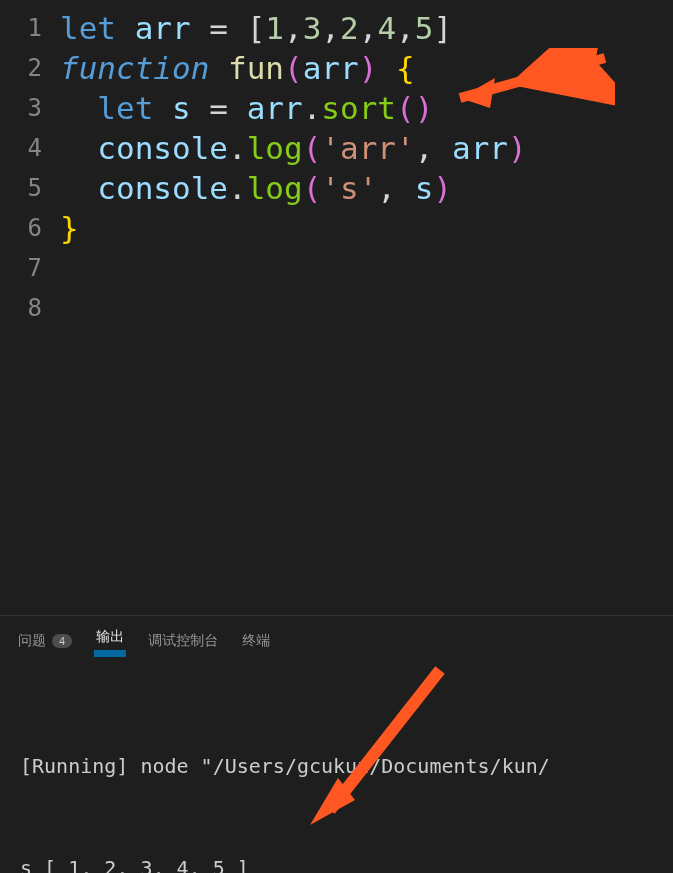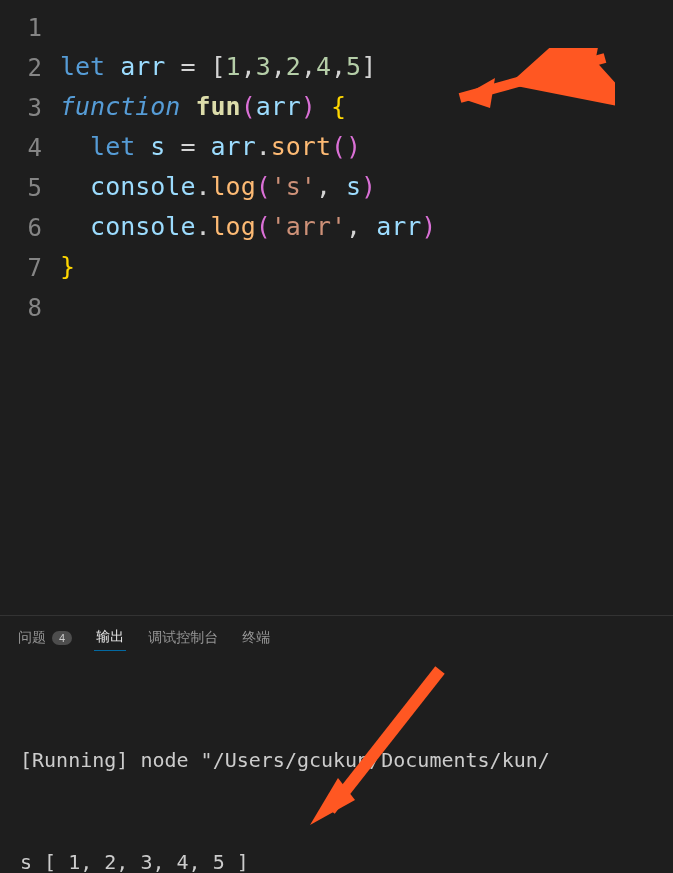--- a/index.html
+++ b/index.html
@@ -30,38 +30,37 @@
       line-height: 40px;
       user-select: none;
       padding-right: 18px;
     }
     .gutter .line-num {
       display: block;
     }
     .code {
       flex: 1;
       padding-top: 8px;
-      font-size: 25px;
+      font-size: 31px;
       line-height: 40px;
-      margin-top: 39px;
     }
     .code-line {
       white-space: pre;
     }
     .kw { color: #569cd6; }
     .kw-func { color: #569cd6; font-style: italic; }
     .var { color: #9cdcfe; }
-    .func { color: #dcdcaa; font-weight: bold; }
+    .func { color: #dcdcaa; }
     .num { color: #b5cea8; }
     .str { color: #ce9178; }
     .punct { color: #d4d4d4; }
     .paren { color: #da70d6; }
     .brace { color: #ffd700; }
     .bracket { color: #d4d4d4; }
-    .method { color: #fdba74; }
+    .method { color: #84cc16; }
     .highlight-box {
       border: 1px solid #666;
       padding: 0 1px;
       display: inline-block;
       line-height: 1.2;
     }
     
     .panel-area {
       border-top: 1px solid #333;
       background: #1e1e1e;
@@ -78,21 +77,21 @@
     .tab {
       color: #969696;
       cursor: pointer;
       padding: 4px 2px;
       display: flex;
       align-items: center;
       gap: 6px;
     }
     .tab.active {
       color: #e7e7e7;
-      border-bottom: 1px solid #0369a1;
+      border-bottom: 7px solid #0369a1;
     }
     .tab-badge {
       background: #4d4d4d;
       color: #ccc;
       border-radius: 10px;
       padding: 1px 7px;
       font-size: 11px;
     }
     .output {
       padding: 16px 20px;
@@ -130,22 +129,22 @@
     <span class="line-num">4</span>
     <span class="line-num">5</span>
     <span class="line-num">6</span>
     <span class="line-num">7</span>
     <span class="line-num">8</span>
   </div>
   <div class="code">
     <div class="code-line"><span class="kw">let</span> <span class="var">arr</span><span class="punct"> = </span><span class="bracket">[</span><span class="num">1</span><span class="punct">,</span><span class="num">3</span><span class="punct">,</span><span class="num">2</span><span class="punct">,</span><span class="num">4</span><span class="punct">,</span><span class="num">5</span><span class="bracket">]</span></div>
     <div class="code-line"><span class="kw-func">function</span> <span class="func">fun</span><span class="paren">(</span><span class="var">arr</span><span class="paren">)</span> <span class="brace">{</span></div>
     <div class="code-line">  <span class="kw">let</span> <span class="var">s</span><span class="punct"> = </span><span class="var">arr</span><span class="punct">.</span><span class="method">sort</span><span class="paren">(</span><span class="paren">)</span></div>
+    <div class="code-line">  <span class="var">console</span><span class="punct">.</span><span class="method">log</span><span class="paren">(</span><span class="str">'arr'</span><span class="punct">, </span><span class="var">arr</span><span class="paren">)</span></div>
     <div class="code-line">  <span class="var">console</span><span class="punct">.</span><span class="method">log</span><span class="paren">(</span><span class="str">'s'</span><span class="punct">, </span><span class="var">s</span><span class="paren">)</span></div>
-    <div class="code-line">  <span class="var">console</span><span class="punct">.</span><span class="method">log</span><span class="paren">(</span><span class="str">'arr'</span><span class="punct">, </span><span class="var">arr</span><span class="paren">)</span></div>
     <div class="code-line"><span class="brace">}</span></div>
     <div class="code-line"> </div>
   </div>
 </div>
 
 <div class="panel-area">
   <div class="tabs">
     <div class="tab">
       <span>问题</span>
       <span class="tab-badge">4</span>

